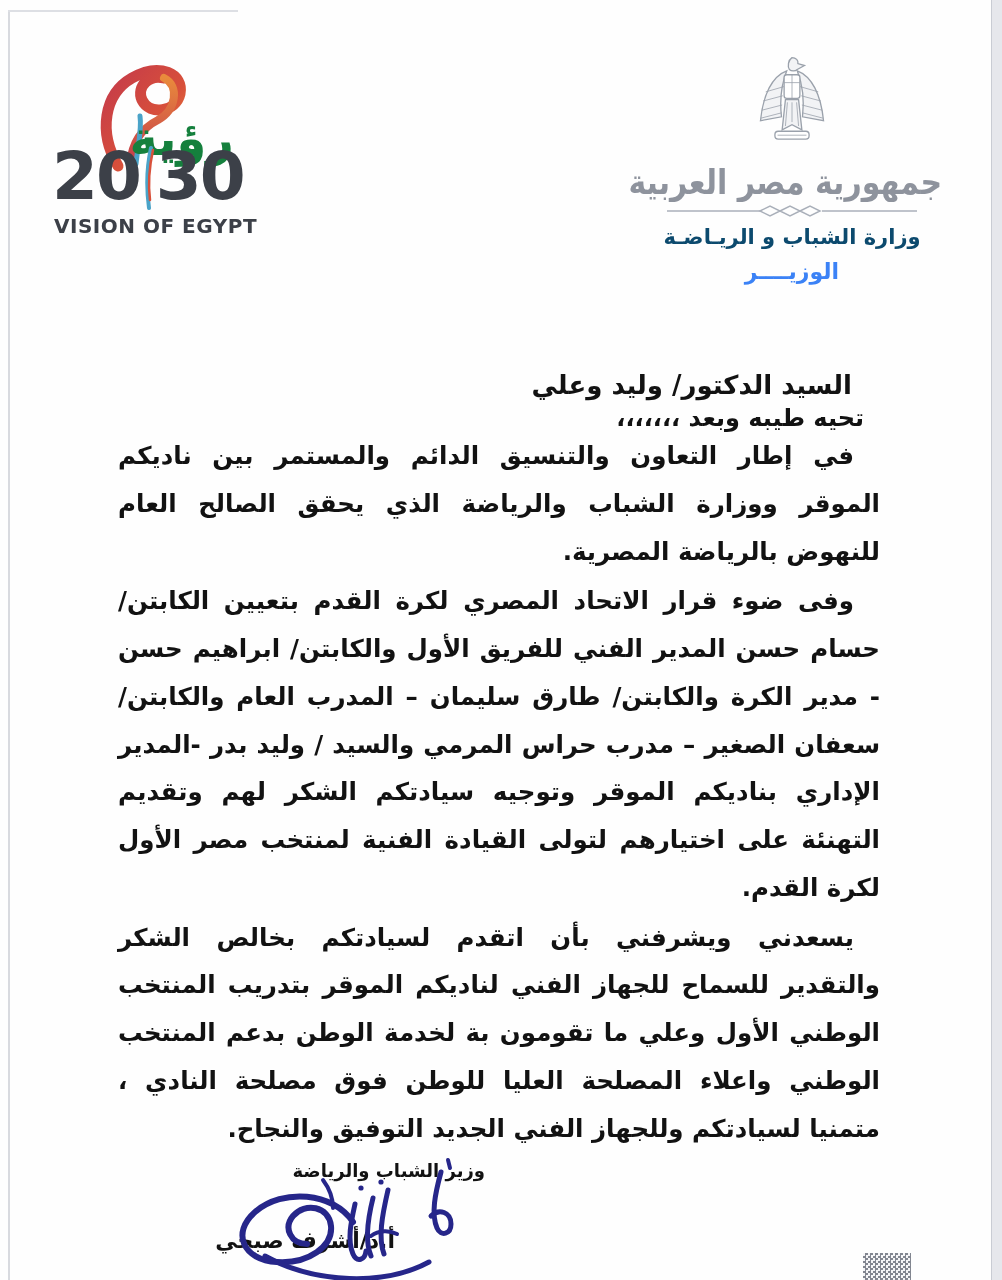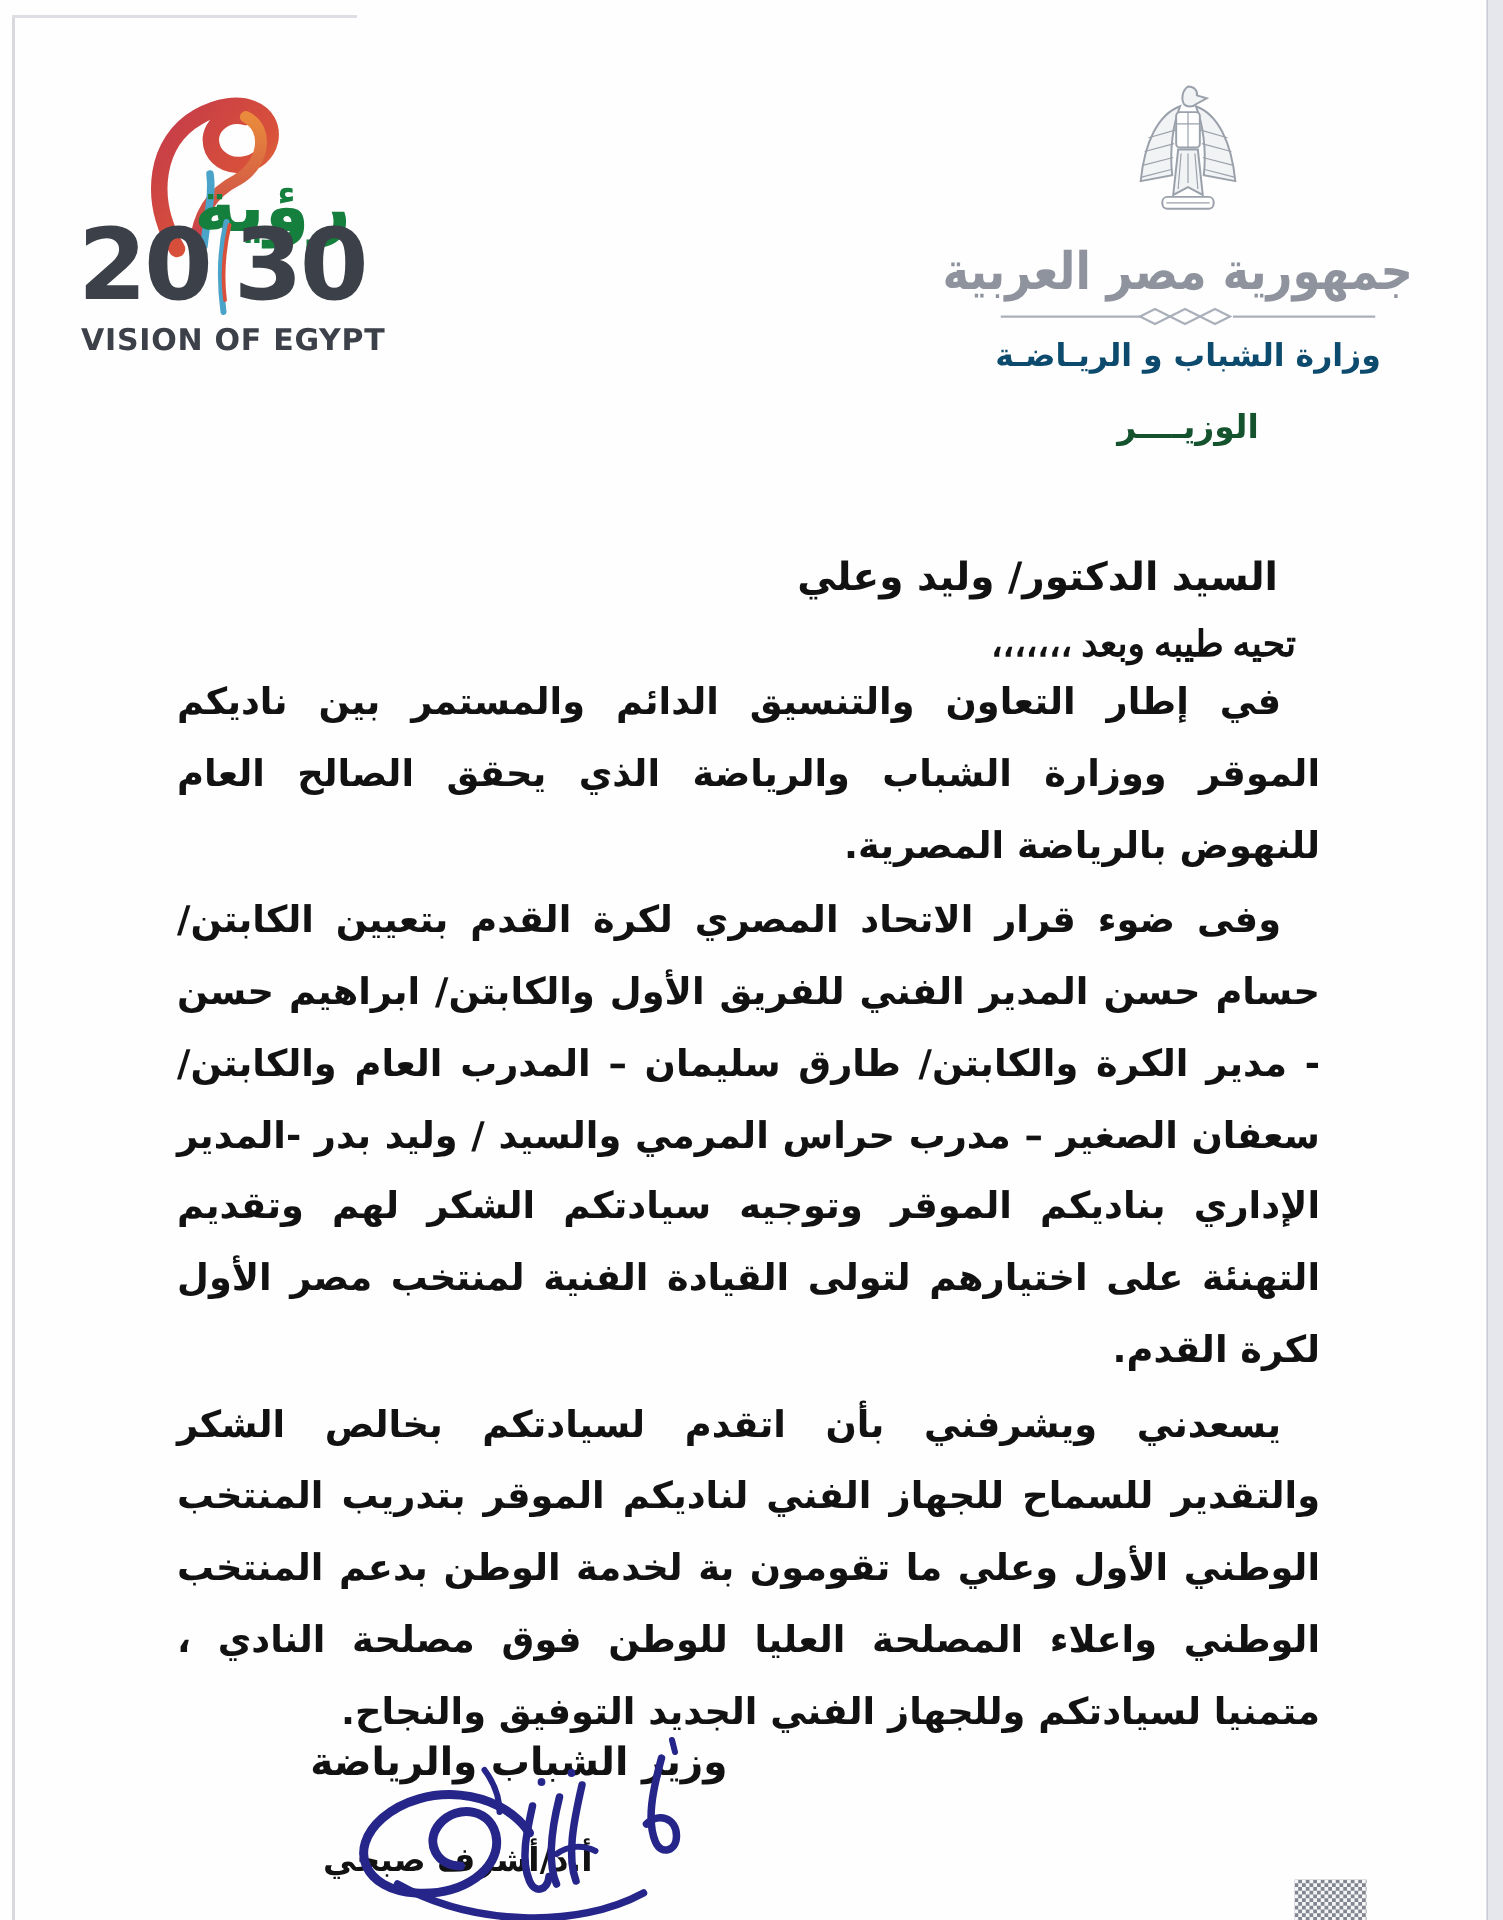--- a/index.html
+++ b/index.html
@@ -40,42 +40,42 @@
   .letterhead{position:absolute;right:60px;top:48px;width:300px;text-align:center;direction:rtl;}
   .eagle{display:block;margin:0 auto;width:92px;height:110px;}
   .republic{
     margin-top:6px;
     font-size:30px;font-weight:bold;color:#8e939d;
     transform:scaleY(1.15);
     white-space:nowrap;
   }
   .lh-divider{display:block;margin:4px auto 0;width:250px;height:16px;}
   .ministry{margin-top:6px;font-size:21px;font-weight:bold;color:#0c4a6e;letter-spacing:1px;white-space:nowrap;}
-  .minister{margin-top:24px;font-size:22px;font-weight:bold;color:#14532d;}
+  .minister{margin-top:10px;font-size:22px;font-weight:bold;color:#3b82f6;}
 
   
   .letter{
     position:absolute;left:118px;top:372px;width:762px;
     direction:rtl;
   }
   .rec1{font-size:26px;font-weight:bold;margin:0 28px 0 0;line-height:1.0;}
   .rec2{font-size:25px;font-weight:bold;margin:20px 122px 0 0;line-height:1.0;}
-  .salutation{font-size:24px;font-weight:bold;margin:20px 16px 0 0;line-height:1.0;font-family:Liberation Serif, serif;}
+  .salutation{font-size:24px;font-weight:bold;margin:8px 16px 0 0;line-height:1.0;}
   .intro{font-size:25px;font-weight:bold;margin:16px 28px 0 0;line-height:1.5;}
   .para{
     font-size:24.5px;font-weight:bold;
     text-align:justify;text-align-last:right;
     text-indent:26px;
     line-height:1.95;
     margin:2px 0 0 0;
   }
 
   
   .sig-block{position:absolute;left:150px;top:1150px;width:400px;height:130px;}
-  .sig-title{position:absolute;right:65px;top:10px;font-size:26px;font-weight:bold;direction:rtl;white-space:nowrap;}
+  .sig-title{position:absolute;right:65px;top:10px;font-size:18px;font-weight:bold;direction:rtl;white-space:nowrap;}
   .sig-name{position:absolute;right:155px;top:78px;font-size:22px;font-weight:bold;direction:rtl;white-space:nowrap;}
   .sig-ink{position:absolute;left:55px;top:-6px;width:280px;height:160px;pointer-events:none;}
 
   
   .qr-stamp{
     position:absolute;left:863px;top:1253px;width:48px;height:27px;
     background:
       repeating-conic-gradient(#6d727d 0% 25%, #f4f4f6 0% 50%);
     background-size:5px 5px;
     opacity:0.85;

